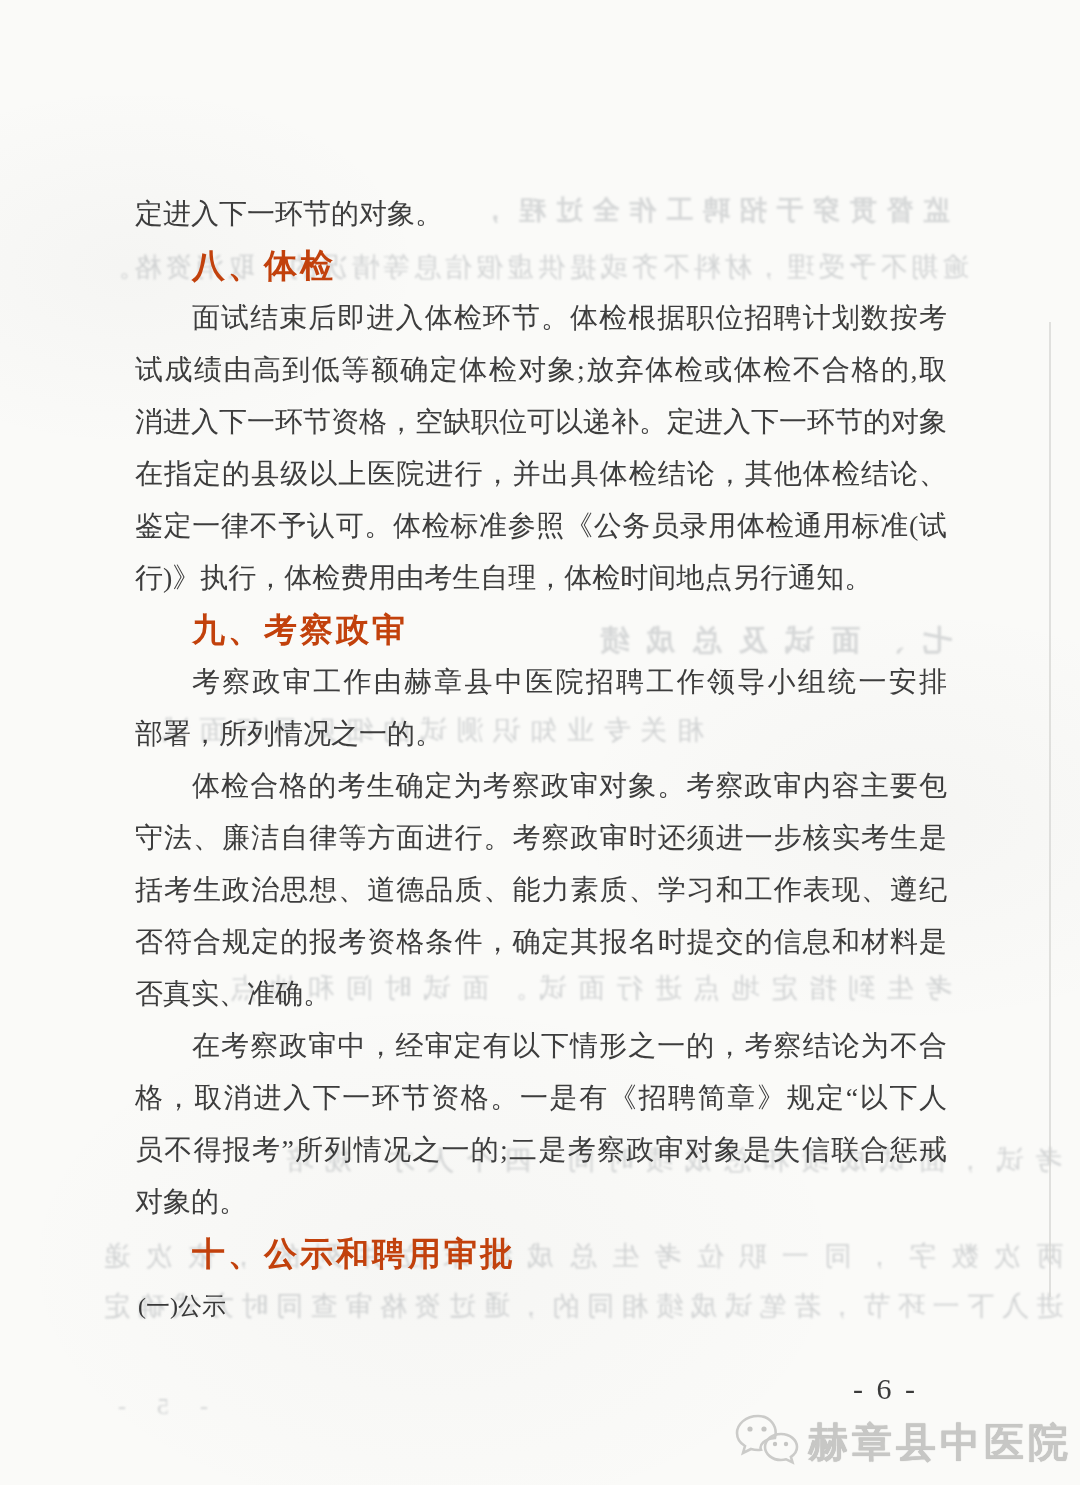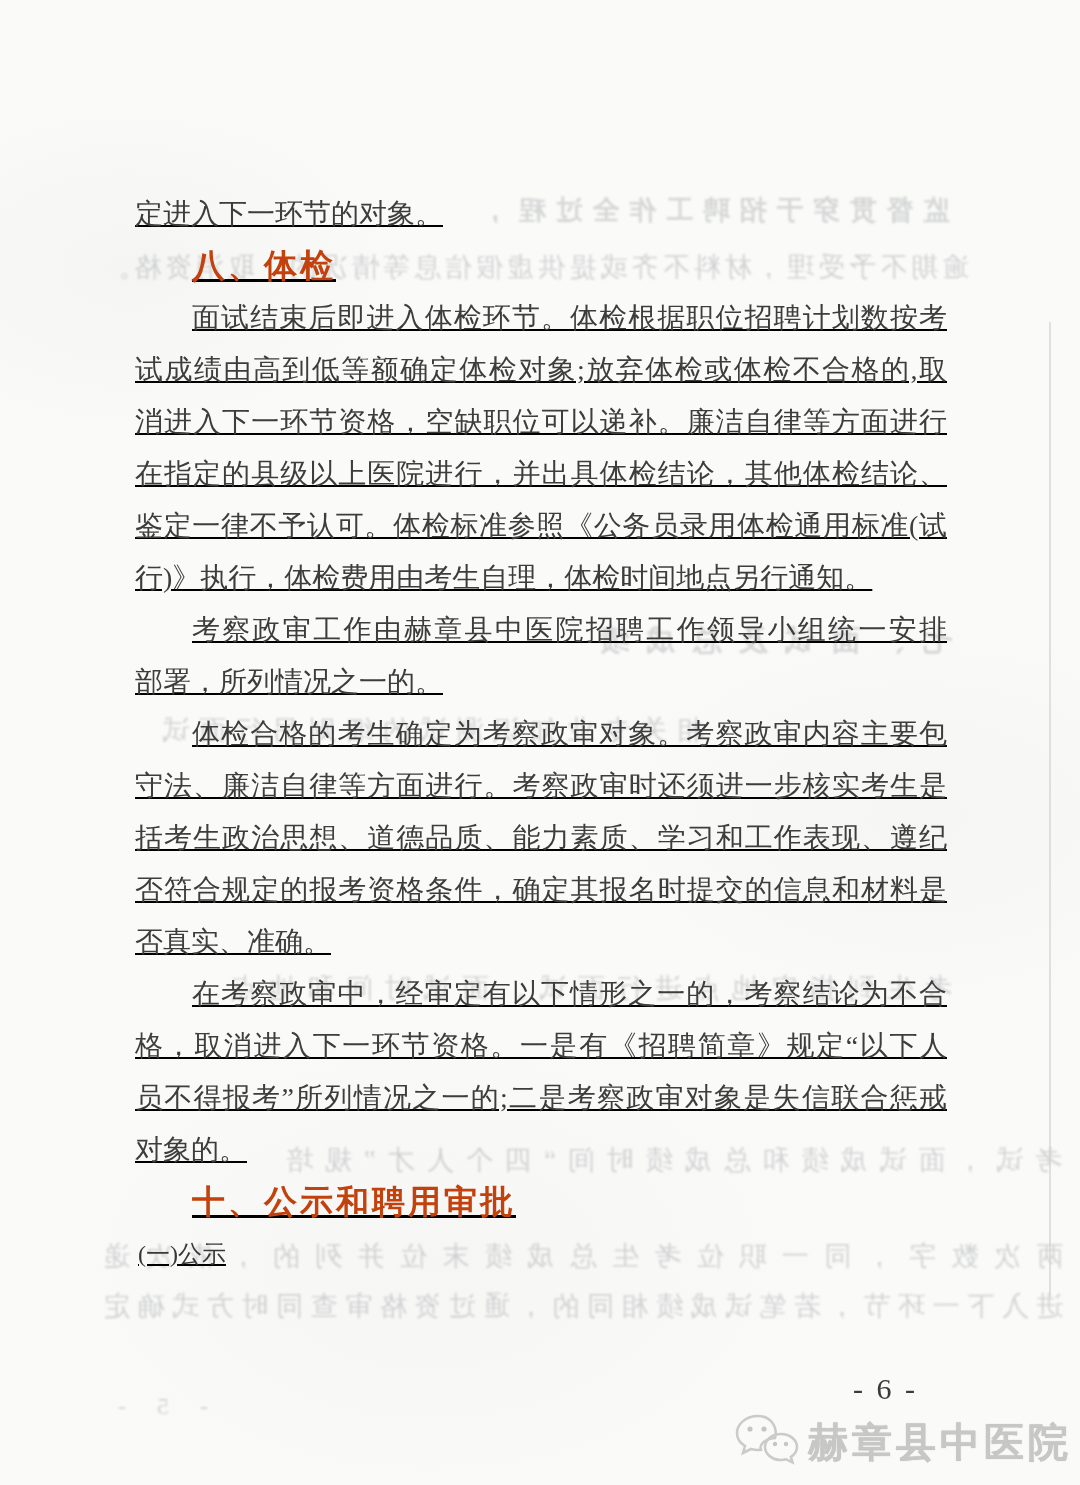--- a/index.html
+++ b/index.html
@@ -8,21 +8,21 @@
     background:#fafaf8;overflow:hidden;
     font-family:"Liberation Serif","DejaVu Serif",serif;
   }
   .page::before{
     content:"";position:absolute;inset:0;pointer-events:none;
     background-image:
       radial-gradient(420px 260px at 12% 18%, rgba(120,120,118,0.04), transparent 70%),
       radial-gradient(500px 300px at 85% 55%, rgba(120,120,118,0.035), transparent 70%),
       radial-gradient(600px 380px at 40% 85%, rgba(120,120,118,0.03), transparent 70%);
   }
-  .content{position:absolute;left:135px;top:188px;width:812px;z-index:3;text-decoration:underline;}
+  .content{position:absolute;left:135px;top:188px;width:812px;z-index:3;}
   .line{
     height:52px;line-height:52px;font-size:28px;color:#3d3d3d;
     text-align:justify;text-align-last:left;overflow:visible;
   }
   .line.full{text-align-last:justify;}
   .line.indent{text-indent:57px;}
   .line.heading{
     font-family:"Liberation Sans","DejaVu Sans",sans-serif;
     font-weight:bold;font-size:33px;color:#c2410c;
     padding-left:57px;letter-spacing:3px;text-align-last:left;text-indent:0;
@@ -75,24 +75,25 @@
       <div class="bleed" style="left: 118px; top: 1388px; width: 90px; font-size: 24px;">- 5 -</div>
     </div>
 
   <div class="scan-edge"></div>
 
   <div class="content">
       <div class="line body">定进入下一环节的对象。</div>
       <div class="line heading">八、体检</div>
       <div class="line body indent full">面试结束后即进入体检环节。体检根据职位招聘计划数按考</div>
       <div class="line body full">试成绩由高到低等额确定体检对象;放弃体检或体检不合格的,取</div>
-      <div class="line body full">消进入下一环节资格，空缺职位可以递补。廉洁自律等方面进行</div>
+      <div class="line body full">消进入下一环节资格，空缺职位可以递补。定进入下一环节的对象</div>
       <div class="line body full">在指定的县级以上医院进行，并出具体检结论，其他体检结论、</div>
       <div class="line body full">鉴定一律不予认可。体检标准参照《公务员录用体检通用标准(试</div>
       <div class="line body">行)》执行，体检费用由考生自理，体检时间地点另行通知。</div>
+      <div class="line heading">九、考察政审</div>
       <div class="line body indent full">考察政审工作由赫章县中医院招聘工作领导小组统一安排</div>
       <div class="line body">部署，所列情况之一的。</div>
       <div class="line body indent full">体检合格的考生确定为考察政审对象。考察政审内容主要包</div>
       <div class="line body full">守法、廉洁自律等方面进行。考察政审时还须进一步核实考生是</div>
       <div class="line body full">括考生政治思想、道德品质、能力素质、学习和工作表现、遵纪</div>
       <div class="line body full">否符合规定的报考资格条件，确定其报名时提交的信息和材料是</div>
       <div class="line body">否真实、准确。</div>
       <div class="line body indent full">在考察政审中，经审定有以下情形之一的，考察结论为不合</div>
       <div class="line body full">格，取消进入下一环节资格。一是有《招聘简章》规定“以下人</div>
       <div class="line body full">员不得报考”所列情况之一的;二是考察政审对象是失信联合惩戒</div>

